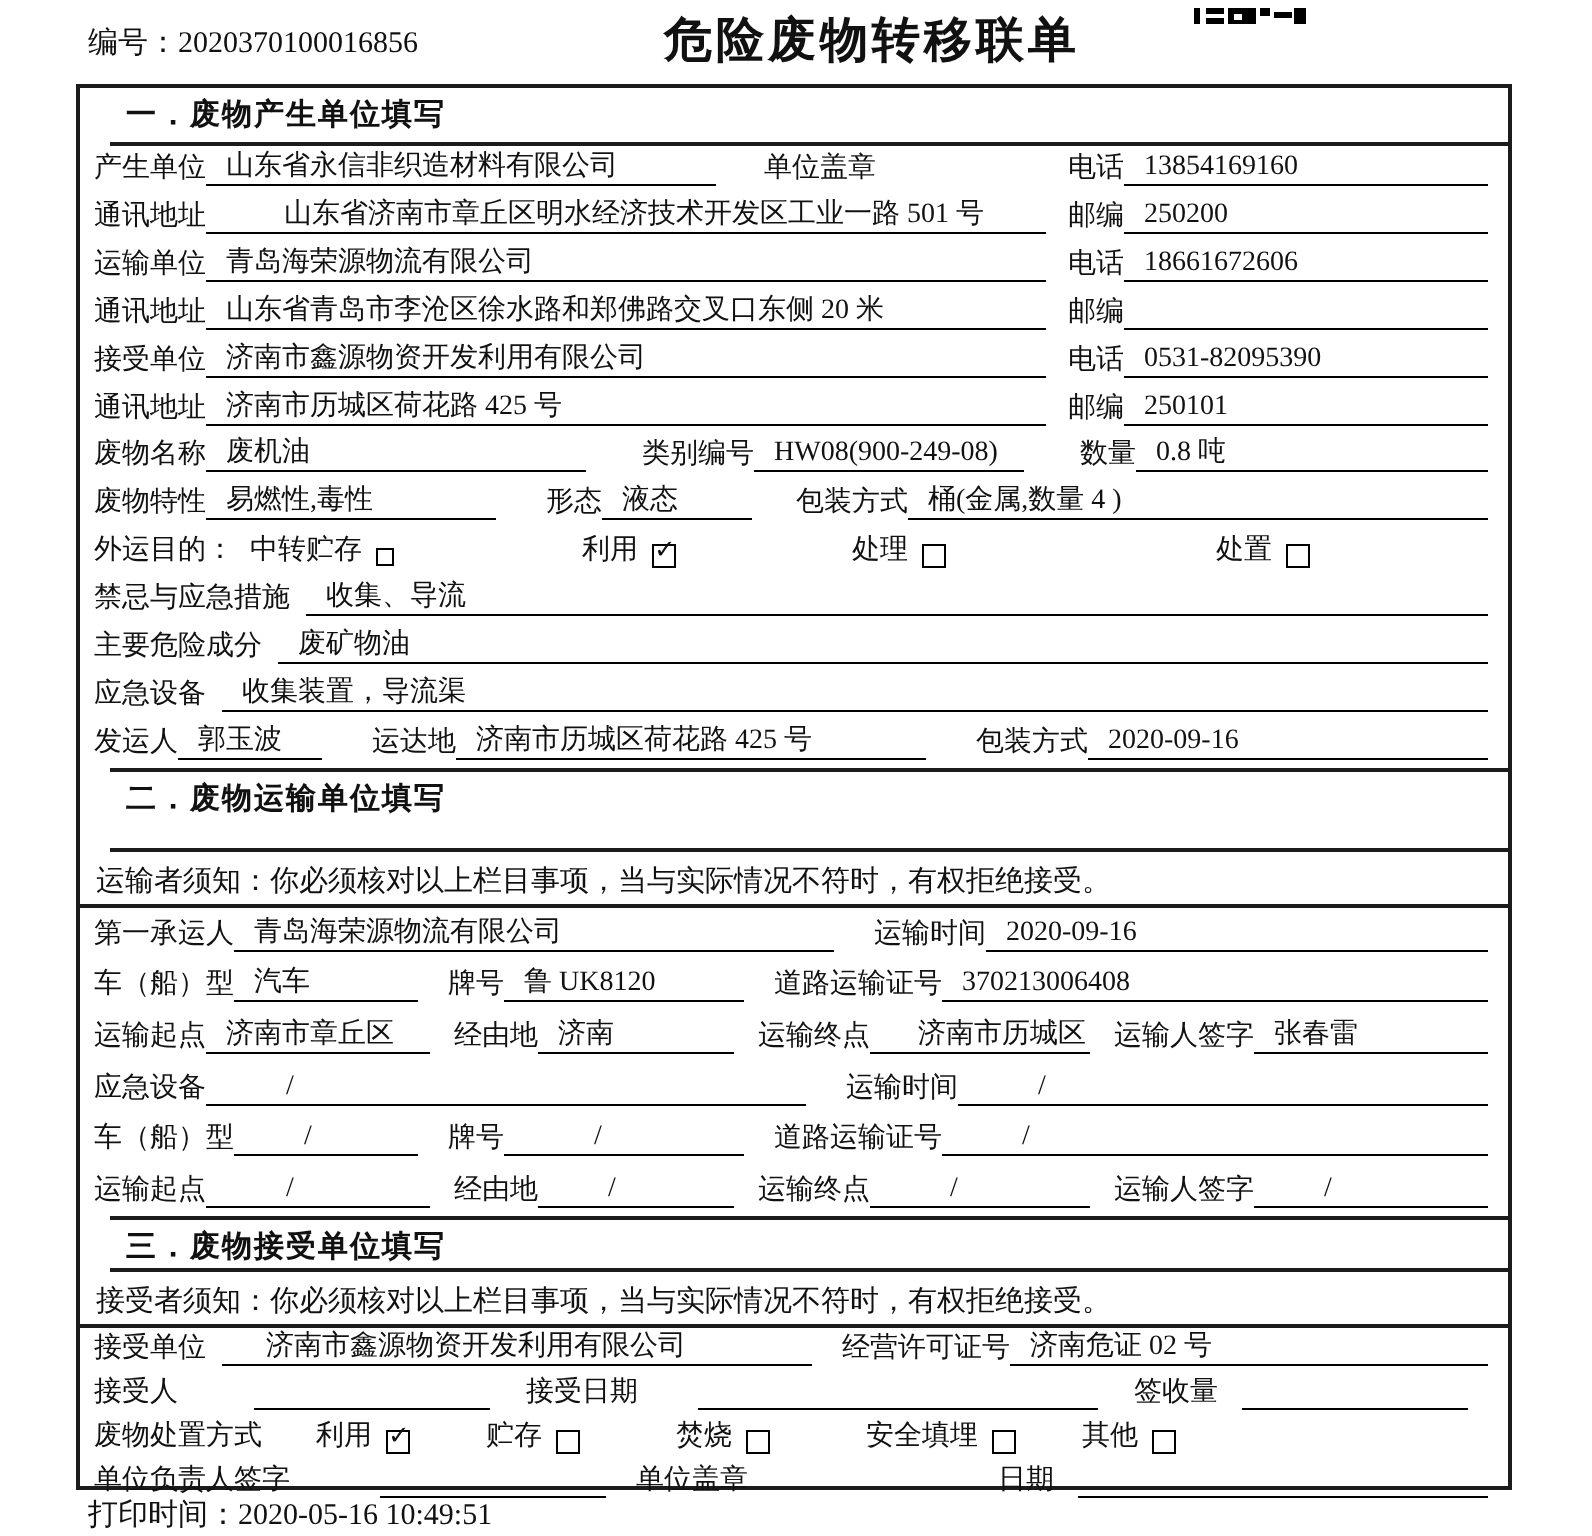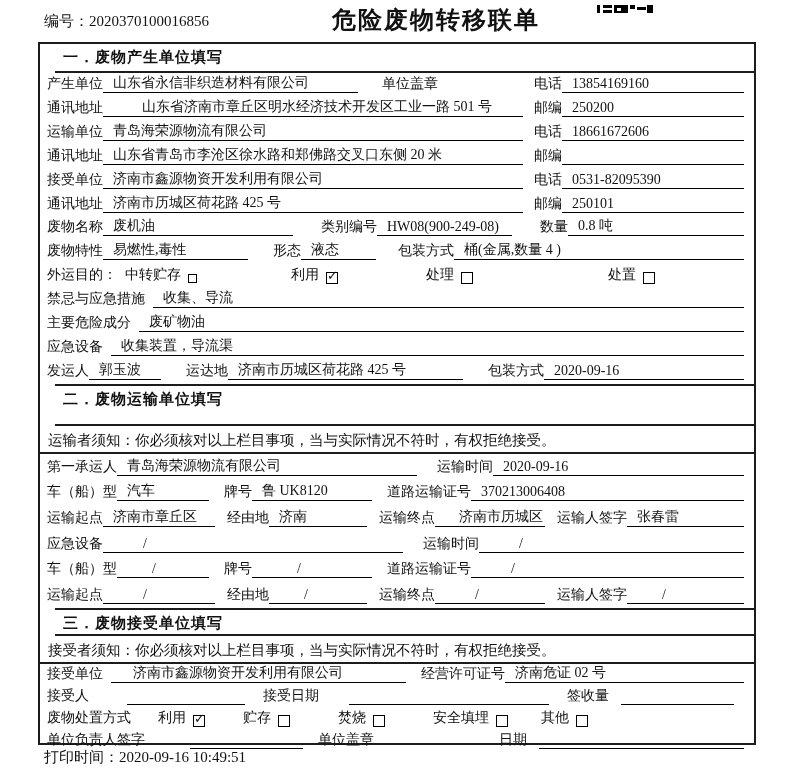--- a/index.html
+++ b/index.html
@@ -321,16 +321,16 @@
         <span class="uv" style="width:113px;margin-left:45px;"></span>
         <span class="lb" style="margin-left:15px;">单位盖章</span>
         <span class="lb" style="margin-left:125px;">日期</span>
         <span class="uv fill" style="margin-left:12px;"></span>
       </div>
 
     </div>
   </div>
 
   <div class="footer">
-    <span>打印时间：</span><span>2020-09-16 10:49:51</span>
+    <span>打印时间：</span><span>2020-05-16 10:49:51</span>
   </div>
 
 </div>
 
 </body></html>

